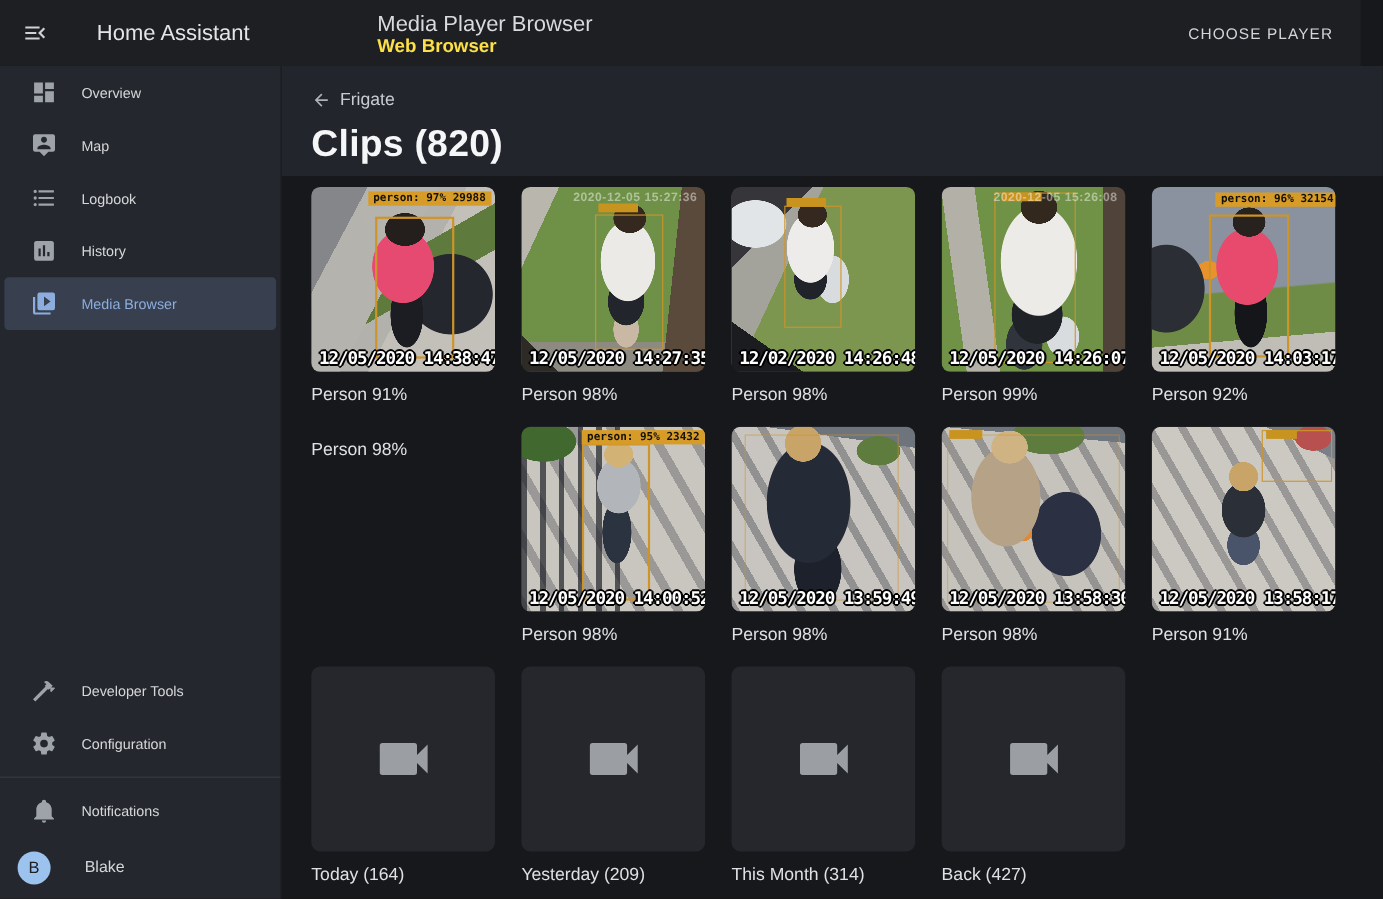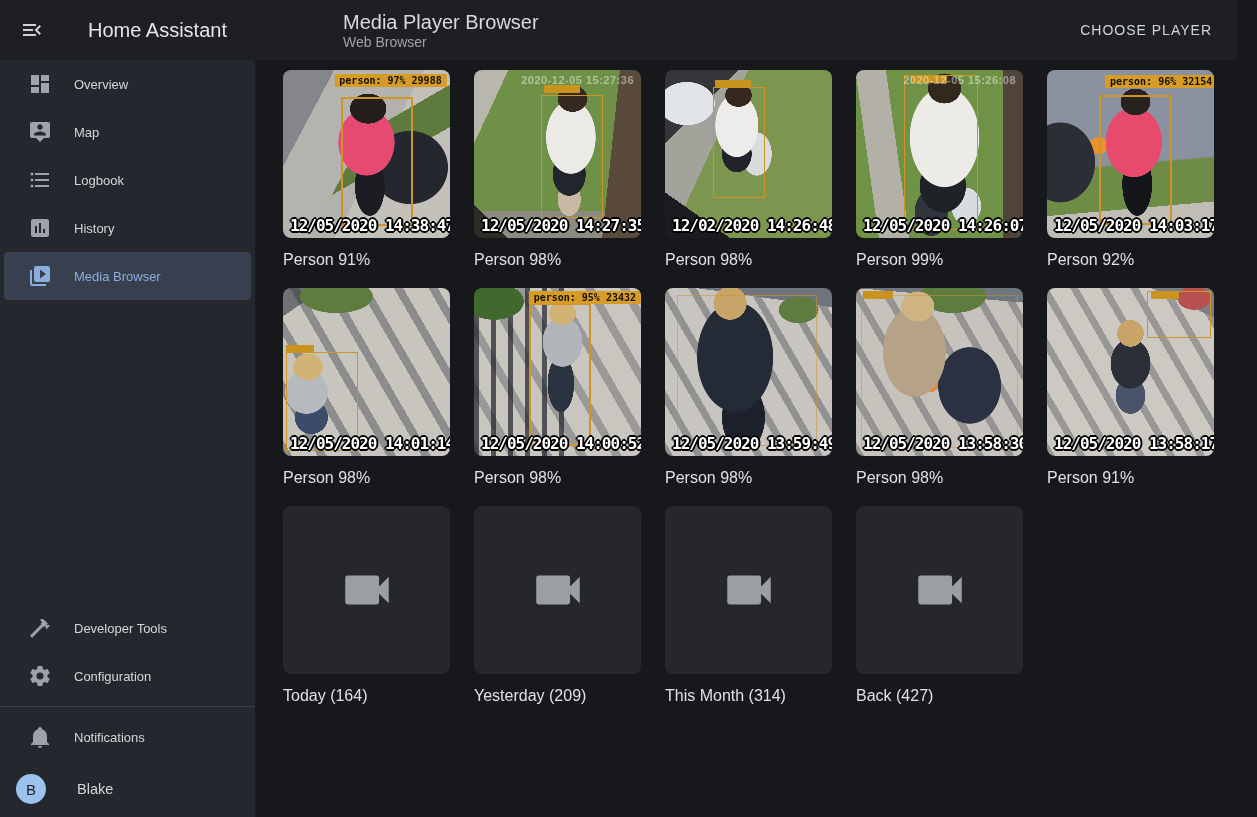--- a/index.html
+++ b/index.html
@@ -8,21 +8,21 @@
 
   
   .topbar { position:absolute; left:0; top:0; width:1237px; height:60px;
             background:#1d1f23; display:flex; align-items:center; z-index:5; }
   .topbar-left { width:256px; display:flex; align-items:center; padding-left:20px; flex:none; }
   .icon-btn { width:24px; height:24px; color:#cfd1d5; cursor:pointer; }
   .icon-btn svg { width:24px; height:24px; fill:currentColor; }
   .app-title { margin-left:44px; font-size:20px; color:#e4e5e8; white-space:nowrap; }
   .view-group { margin-left:87px; }
   .view-title { font-size:20px; color:#d8dadd; line-height:24px; }
-  .view-subtitle { font-size:14px; color:#a3a3a3; line-height:16px; }
+  .view-subtitle { font-size:17px; color:#fde047; line-height:16px;font-weight:bold; }
   .topbar-spacer { flex:1; }
   .choose-player { margin-right:17px; font-size:14px; font-weight:500; letter-spacing:1px;
                    color:#d2d5da; cursor:pointer; padding:8px 8px; }
 
   
   .sidebar { position:absolute; left:0; top:60px; width:256px; height:757px;
              background:#24272d; display:flex; flex-direction:column; z-index:4;
              border-right:1px solid #1a1b1e; }
   .nav-item { height:48px; display:flex; align-items:center; cursor:pointer;
               margin:0 4px; border-radius:4px; padding-left:24px; color:#d6d7d9; }
@@ -254,20 +254,29 @@
         </svg></span>
     <span class="nav-label">Notifications</span>
   </div>
   <div class="profile-item">
     <span class="avatar">B</span>
     <span class="nav-label">Blake</span>
   </div>
 </div>
 
 <div class="main">
+  <div class="page-header">
+    <div class="breadcrumb">
+      <span class="bc-icon"><svg viewBox="0 0 24 24">
+            <path d="M20,11V13H8L13.5,18.5L12.08,19.92L4.16,12L12.08,4.08L13.5,5.5L8,11H20Z"></path>
+          </svg></span>
+      <span>Frigate</span>
+    </div>
+    <div class="page-title">Clips (820)</div>
+  </div>
 
   <div class="grid-area">
     <div class="grid">
 
       <div class="cell">
         <div class="thumb t1">
           <div class="bb"></div>
           <div class="chip">person: 97% 29988</div>
           <div class="ts">12/05/2020 14:38:47</div>
         </div>
@@ -306,25 +315,20 @@
       <div class="cell">
         <div class="thumb t5">
           <div class="bb"></div>
           <div class="chip">person: 96% 32154</div>
           <div class="ts">12/05/2020 14:03:17</div>
         </div>
         <div class="caption">Person 92%</div>
       </div>
 
       <div class="cell">
-        <div class="thumb t6">
-          <div class="bb"></div>
-          <div class="mini"></div>
-          <div class="ts">12/05/2020 14:01:14</div>
-        </div>
         <div class="caption">Person 98%</div>
       </div>
 
       <div class="cell">
         <div class="thumb t7">
           <div class="bb"></div>
           <div class="chip">person: 95% 23432</div>
           <div class="ts">12/05/2020 14:00:52</div>
         </div>
         <div class="caption">Person 98%</div>

